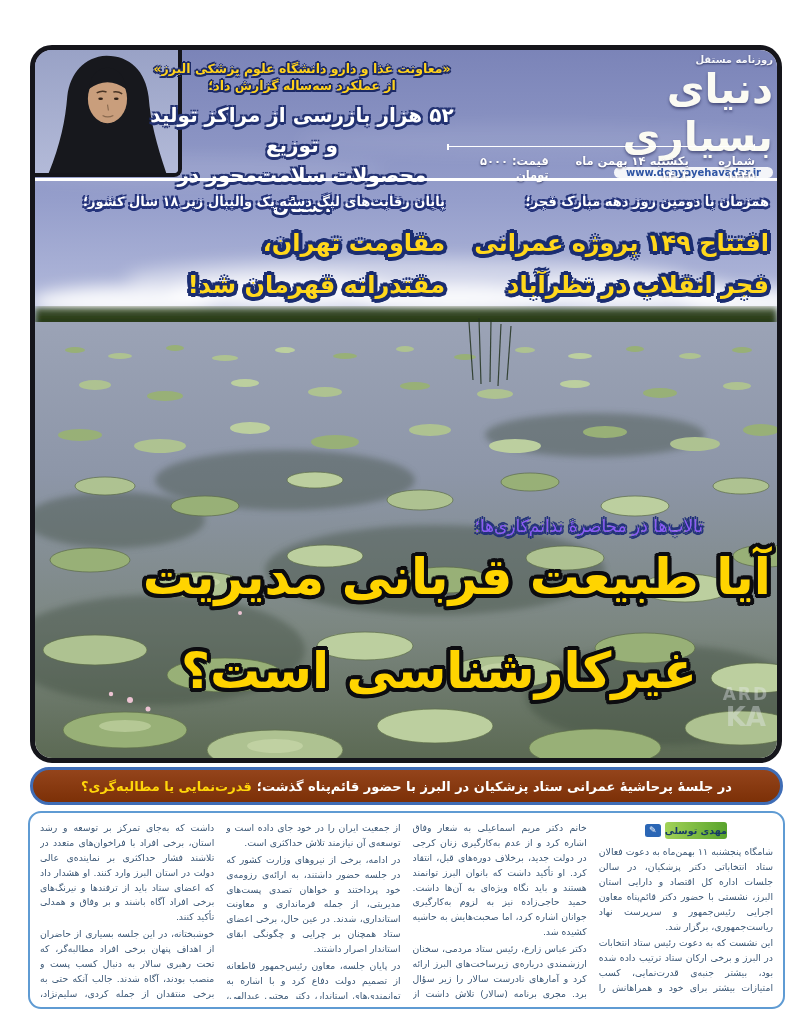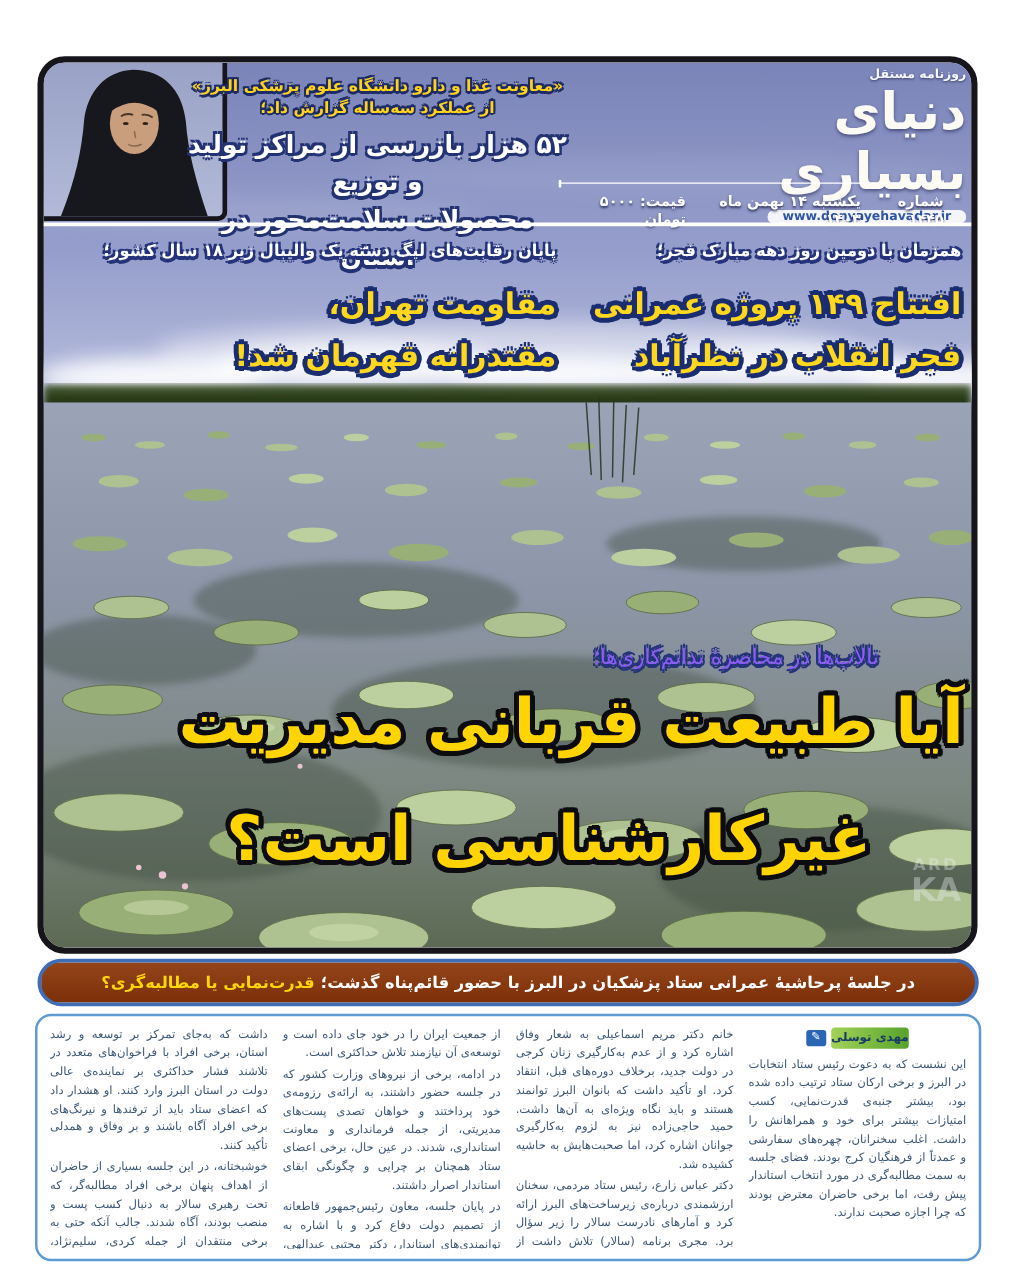--- a/index.html
+++ b/index.html
@@ -53,21 +53,21 @@
   .main-kicker { position:absolute; right:74px; top:466px; direction:rtl; font-size:17px; font-weight:normal; color:#8b5cf6;
      text-shadow:-2px -2px 0 #24337a,2px -2px 0 #24337a,-2px 2px 0 #24337a,2px 2px 0 #24337a,0 3px 0 #24337a,0 -3px 0 #24337a; }
   .main-headline { position:absolute; direction:rtl; font-size:50px; font-weight:bold; color:#ffd400; letter-spacing:-1px;
      text-shadow:-4px 0 #0c0c10,4px 0 #0c0c10,0 -4px #0c0c10,0 4px #0c0c10,
        -3px -3px #0c0c10,3px -3px #0c0c10,-3px 3px #0c0c10,3px 3px #0c0c10,
        -4px -2px #0c0c10,4px 2px #0c0c10,-2px 4px #0c0c10,2px -4px #0c0c10; }
   .mh-line1 { right:6px; top:498px; }
   .mh-line2 { right:80px; top:592px; }
   .watermark { position:absolute; right:8px; top:636px; text-align:center; color:#e9ecf2; opacity:.38;
      font-weight:bold; line-height:1.05; }
-  .wm1 { font-size:13px; letter-spacing:2px; }
+  .wm1 { font-size:17px; letter-spacing:2px; }
   .wm2 { font-size:26px; }
 
   
   .strip { position:absolute; left:30px; top:767px; width:753px; height:38px;
      background:linear-gradient(#94441b,#7c3007); border:3px solid #3f6db6; border-radius:19px;
      display:flex; align-items:center; justify-content:center; gap:5px; direction:rtl;
      font-size:13px; font-weight:bold; }
   .strip .lead { color:#ffffff; }
   .strip .hot { color:#ffd60a; }
 
@@ -283,20 +283,21 @@
     <span class="hot">قدرت‌نمایی یا مطالبه‌گری؟</span>
   </div>
 
   <div class="article">
 
     <div class="col">
       <div class="byline-row">
         <span class="byline-icon">✎</span>
         <span class="byline-pill">مهدی توسلی</span>
       </div>
+      <p>شامگاه پنجشنبه ۱۱ بهمن‌ماه به دعوت فعالان ستاد انتخاباتی دکتر پزشکیان، در سالن جلسات اداره کل اقتصاد و دارایی استان البرز، نشستی با حضور دکتر قائم‌پناه معاون اجرایی رئیس‌جمهور و سرپرست نهاد ریاست‌جمهوری، برگزار شد.</p>
       <p>این نشست که به دعوت رئیس ستاد انتخابات در البرز و برخی ارکان ستاد ترتیب داده شده بود، بیشتر جنبه‌ی قدرت‌نمایی، کسب امتیازات بیشتر برای خود و همراهانش را داشت. اغلب سخنرانان، چهره‌های سفارشی و عمدتاً از فرهنگیان کرج بودند. فضای جلسه به سمت مطالبه‌گری در مورد انتخاب استاندار پیش رفت، اما برخی حاضران معترض بودند که چرا اجازه صحبت ندارند.</p>
     </div>
 
     <div class="col">
       <p>خانم دکتر مریم اسماعیلی به شعار وفاق اشاره کرد و از عدم به‌کارگیری زنان کرجی در دولت جدید، برخلاف دوره‌های قبل، انتقاد کرد. او تأکید داشت که بانوان البرز توانمند هستند و باید نگاه ویژه‌ای به آن‌ها داشت. حمید حاجی‌زاده نیز به لزوم به‌کارگیری جوانان اشاره کرد، اما صحبت‌هایش به حاشیه کشیده شد.</p>
       <p>دکتر عباس زارع، رئیس ستاد مردمی، سخنان ارزشمندی درباره‌ی زیرساخت‌های البرز ارائه کرد و آمارهای نادرست سالار را زیر سؤال برد. مجری برنامه (سالار) تلاش داشت از ادامه‌ی صحبت‌های زارع جلوگیری کند، اما با اعتراض حاضران مواجه شد. زارع همچنین بر لزوم به‌کارگیری نیروهای بومی استان تأکید کرد.</p>
 
     </div>
 
     <div class="col">

